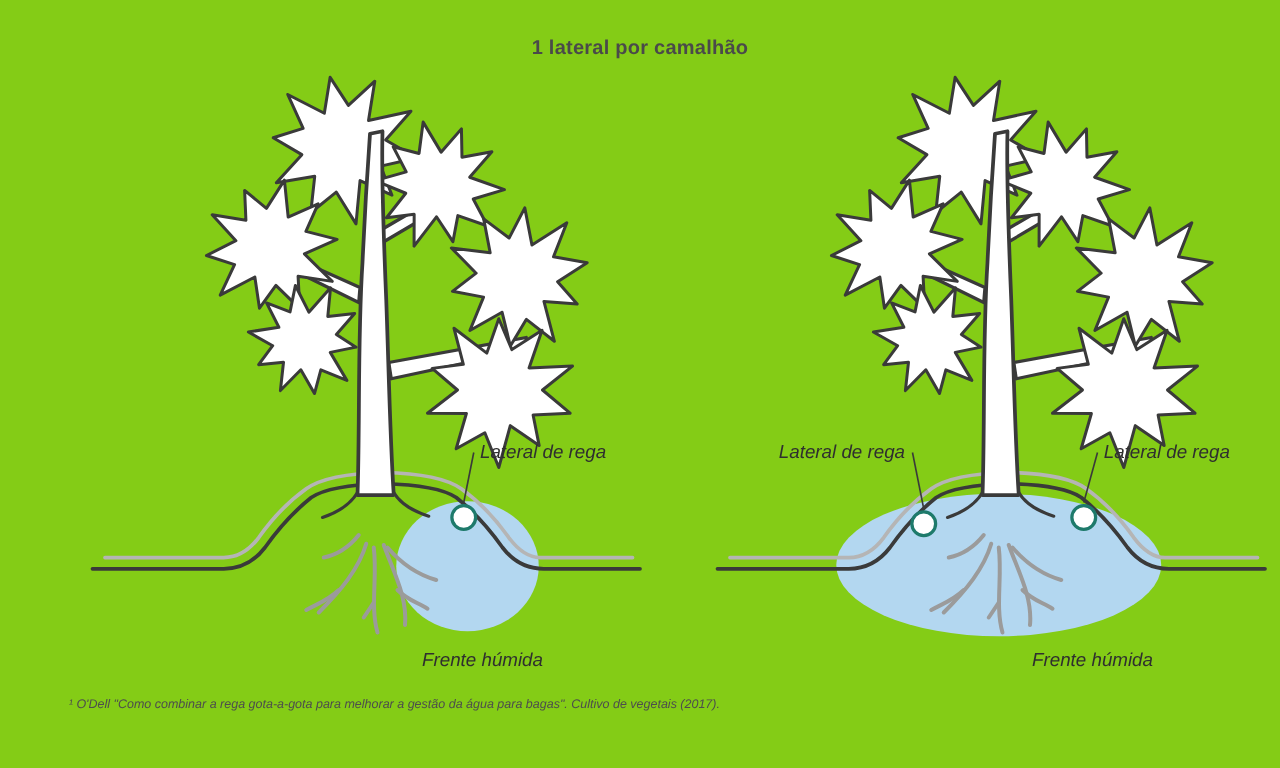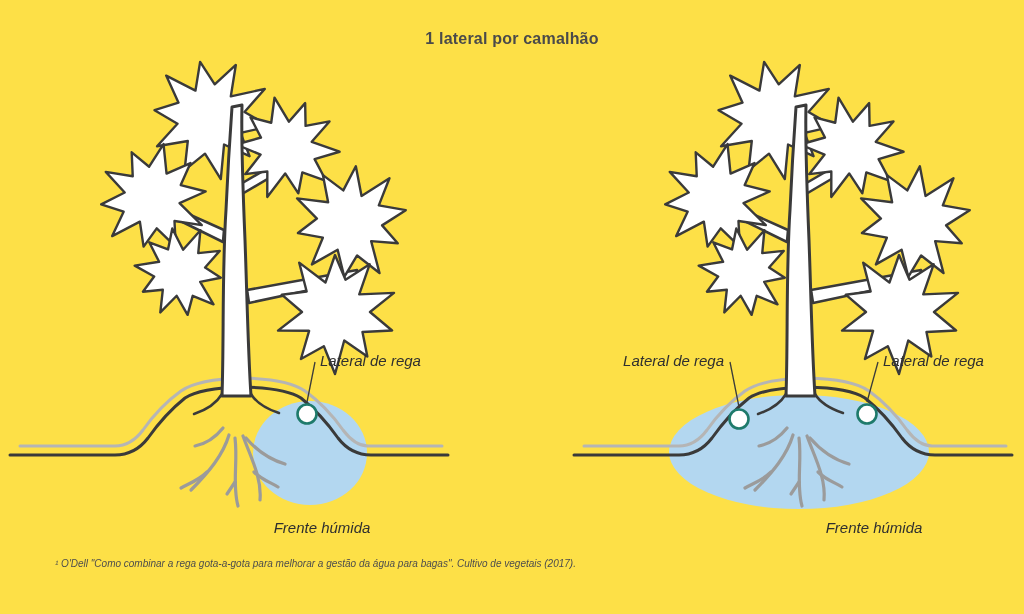--- a/index.html
+++ b/index.html
@@ -1,39 +1,39 @@
 <!DOCTYPE html>
 <html><head>
 <meta charset="utf-8">
 <style>
   html,body{margin:0;padding:0;background:#ffffff;}
   .canvas{
     position:relative;
     width:1024px;height:614px;
-    background:#fde047;
+    background:#84cc16;
     font-family:"Liberation Sans", sans-serif;
     overflow:hidden;
   }
   .titles-row{
     display:flex;
     justify-content:center;
     gap:40px;
     padding-top:30px;
   }
   .panel-title{
     width:460px;
     text-align:center;
     font-size:16px;
     font-weight:700;
     color:#4a4a4a;
     letter-spacing:0.2px;
   }
   .panels-row{
     display:flex;
-    justify-content:space-between;
+    justify-content:flex-end;
     gap:40px;
     margin-top:2px;
   }
   .panel-svg{display:block;}
   .diagram-label{
     font-family:"Liberation Sans", sans-serif;
     font-style:italic;
     font-size:15px;
     fill:#2f2f2f;
   }

